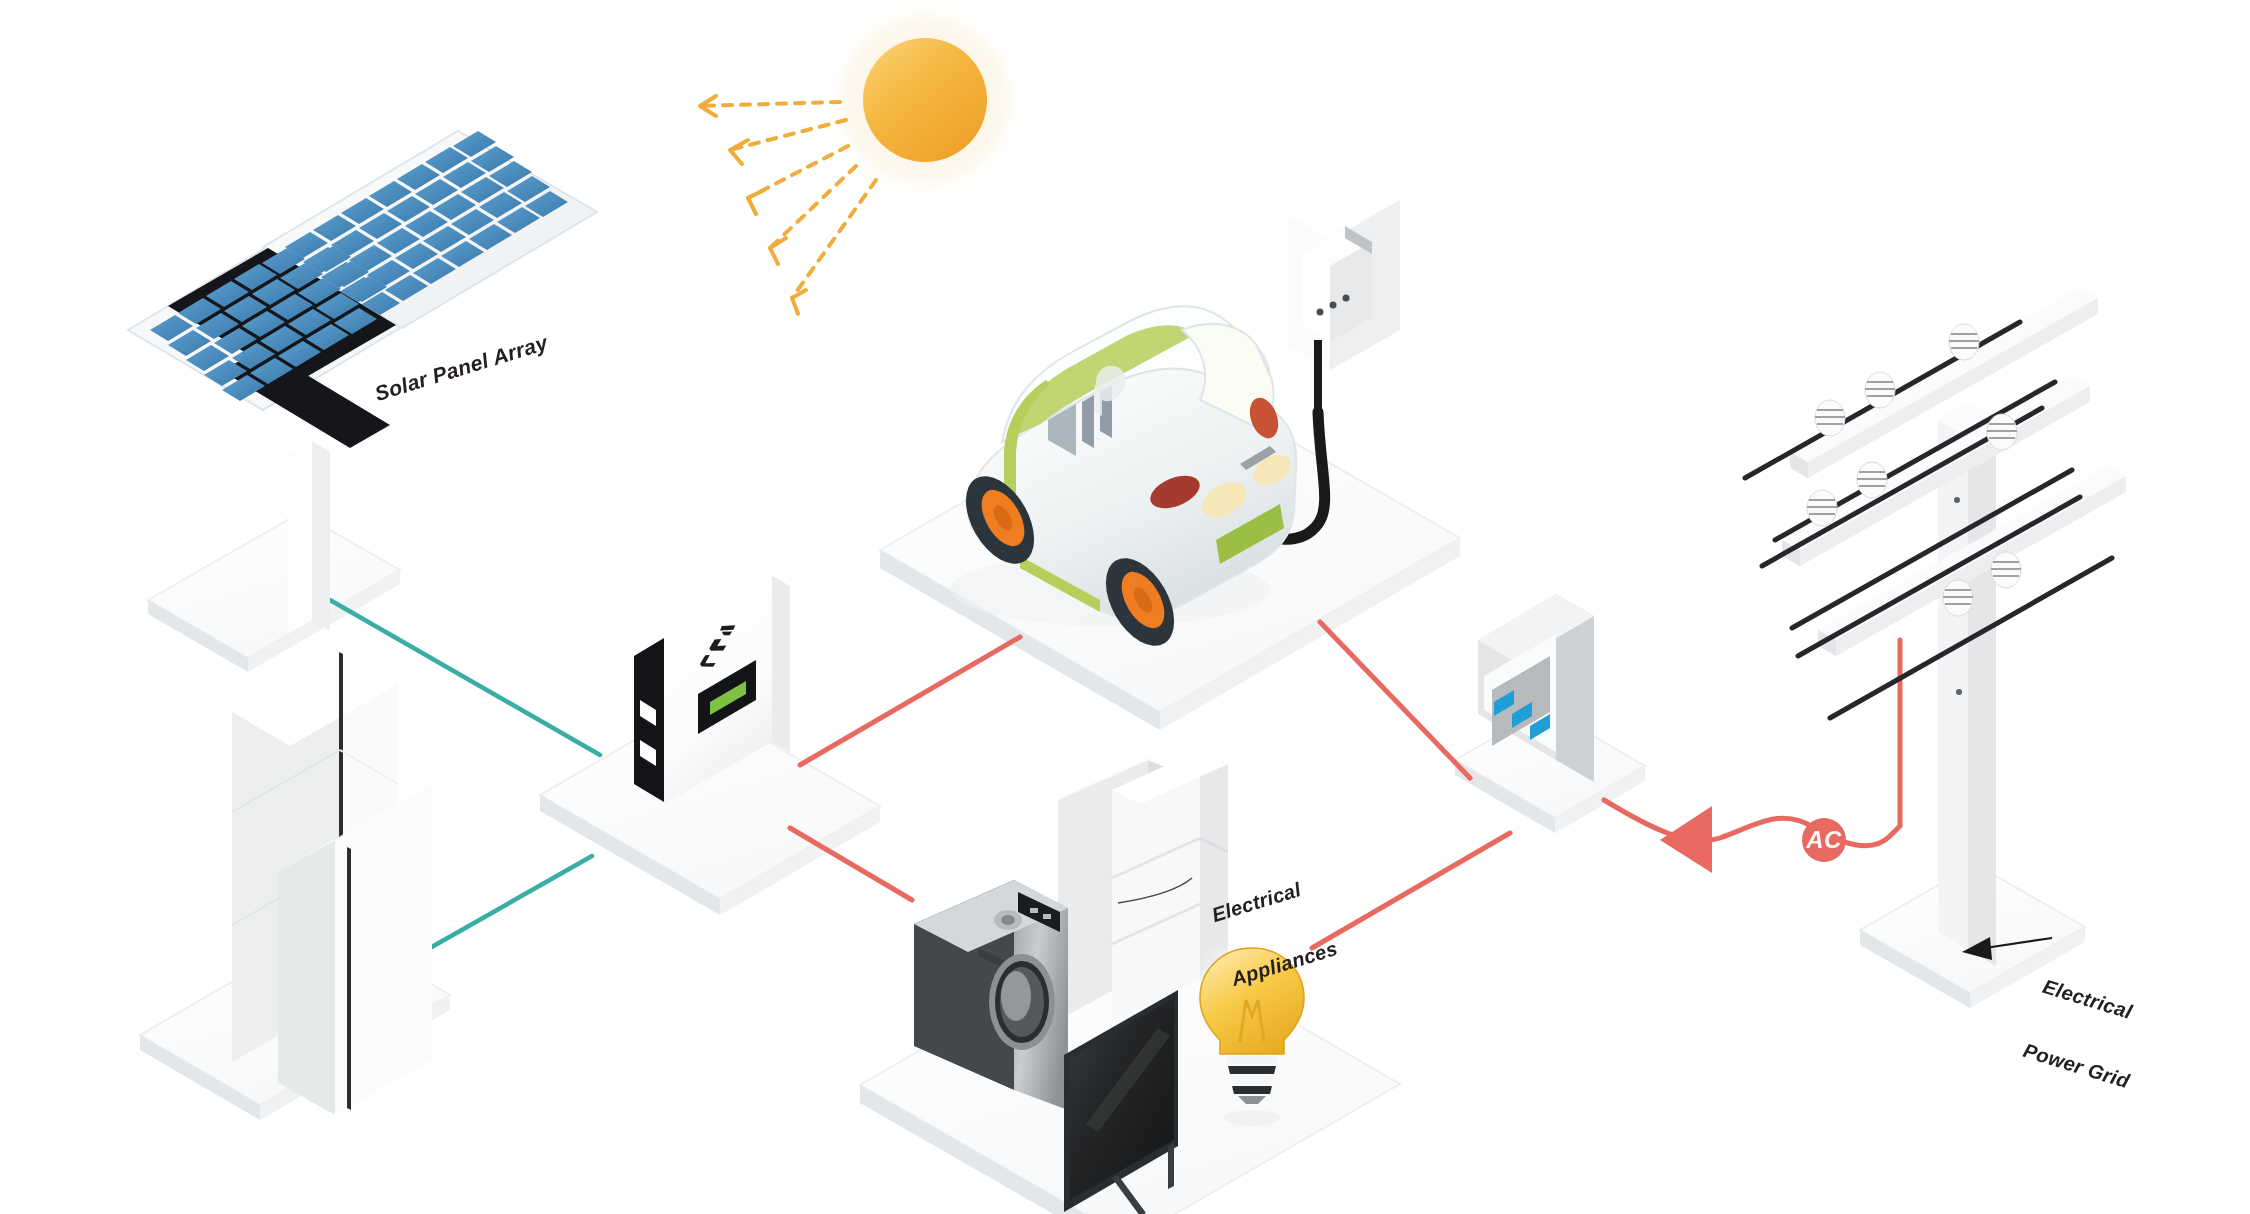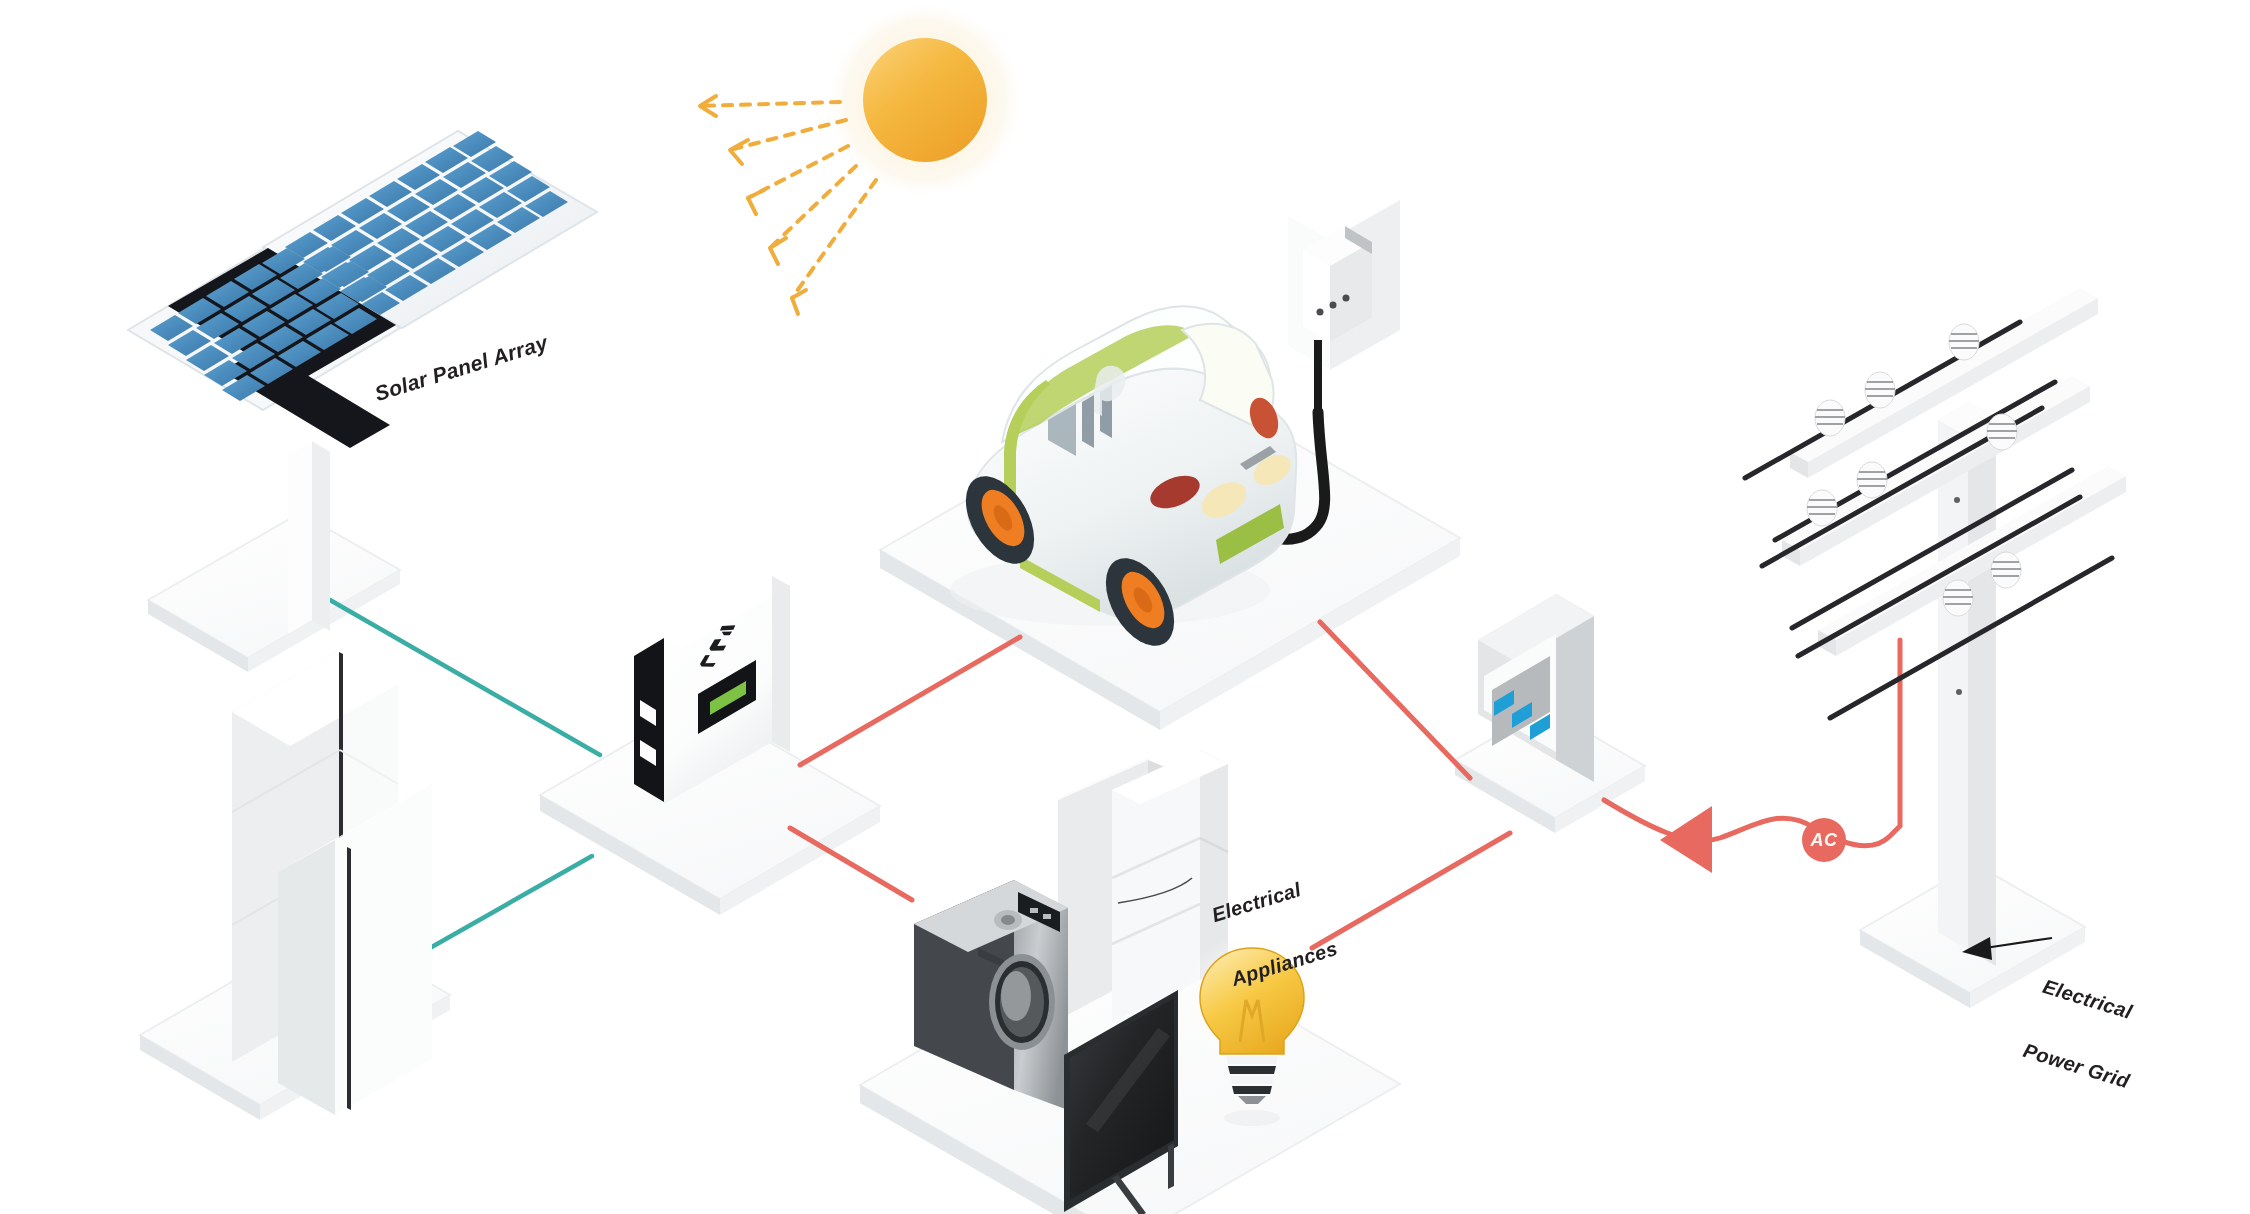--- a/index.html
+++ b/index.html
@@ -13,21 +13,21 @@
   .lbl{
     position:absolute;white-space:pre;color:#231f20;
     font-family:"Liberation Sans", sans-serif;
     font-weight:700;font-style:italic;letter-spacing:.3px;
   }
   .lbl-solar{left:372px;top:383px;font-size:21px;transform:rotate(-17deg);transform-origin:0 0;}
   .lbl-appl{left:1196px;top:862px;font-size:20px;transform:rotate(-17deg);transform-origin:0 0;line-height:1.12em;}
   .lbl-grid{left:2060px;top:932px;font-size:20px;transform:rotate(17deg);transform-origin:0 0;line-height:1.12em;}
   .ac-badge{
     position:absolute;left:1802px;top:818px;width:44px;height:44px;border-radius:50%;
-    background:#e8695f;color:#fff7f4;font-size:18px;font-weight:700;font-style:italic;
+    background:#e8695f;color:#fff7f4;font-size:24px;font-weight:700;font-style:italic;
     display:flex;align-items:center;justify-content:center;letter-spacing:.5px;
   }
 </style>
 </head>
 <body>
 
 <div id="stage">
 
 <svg viewBox="0 0 2250 1214" xmlns="http://www.w3.org/2000/svg">
   <defs>

